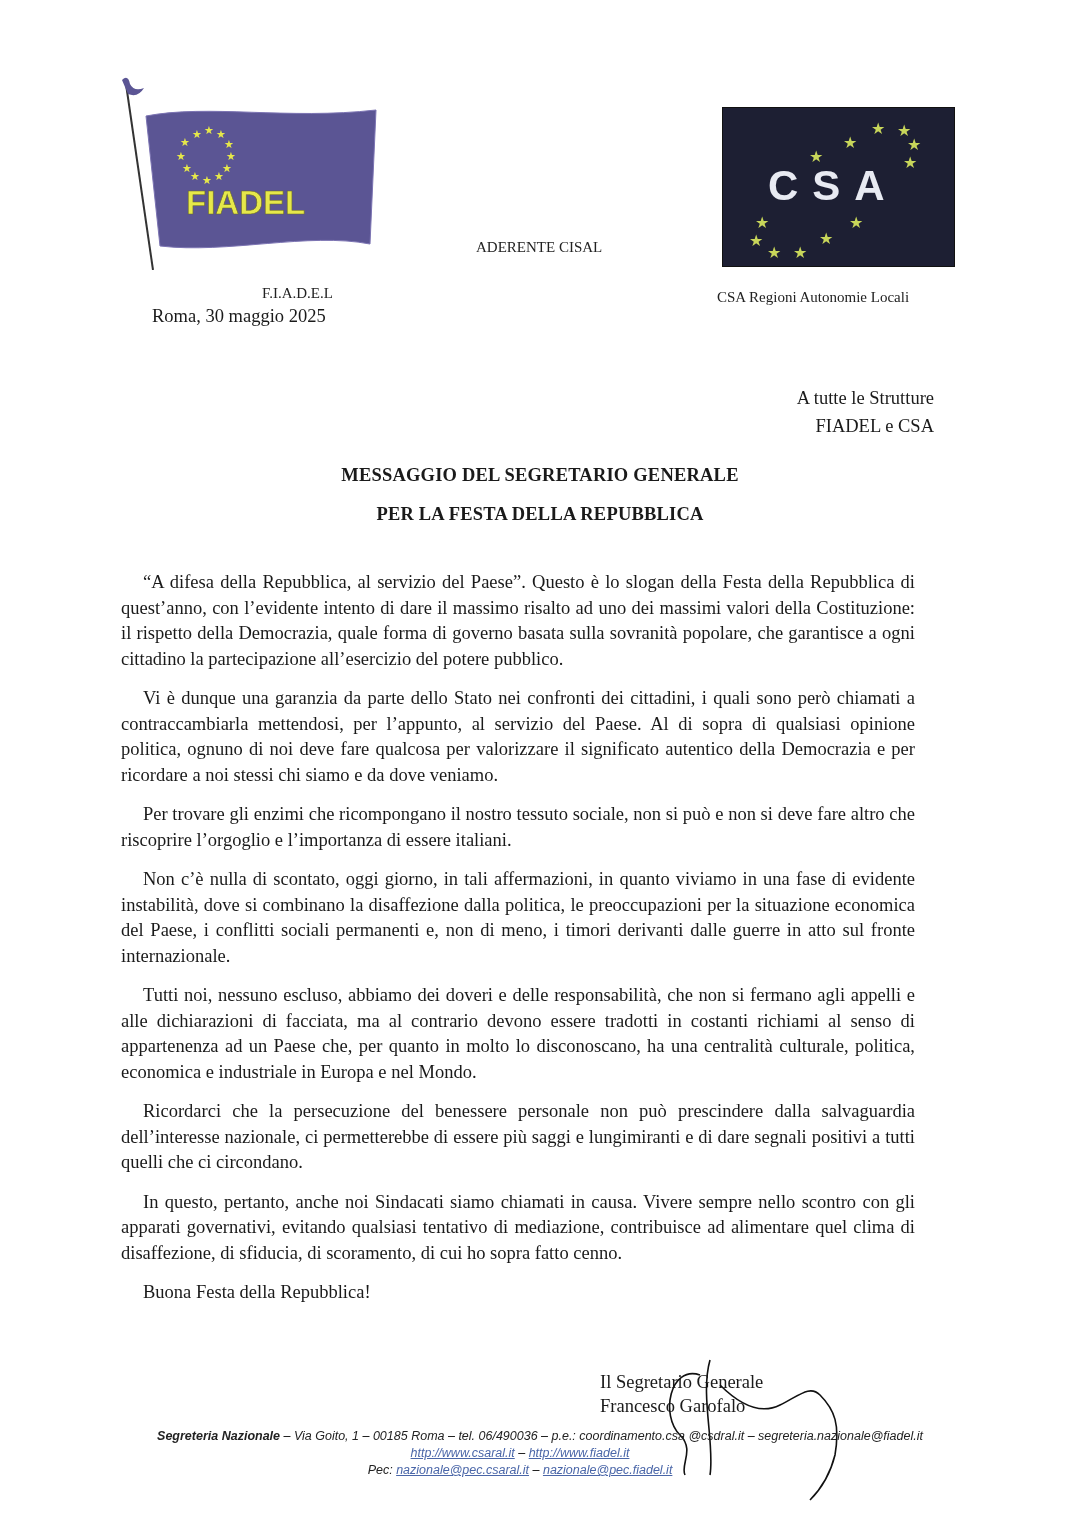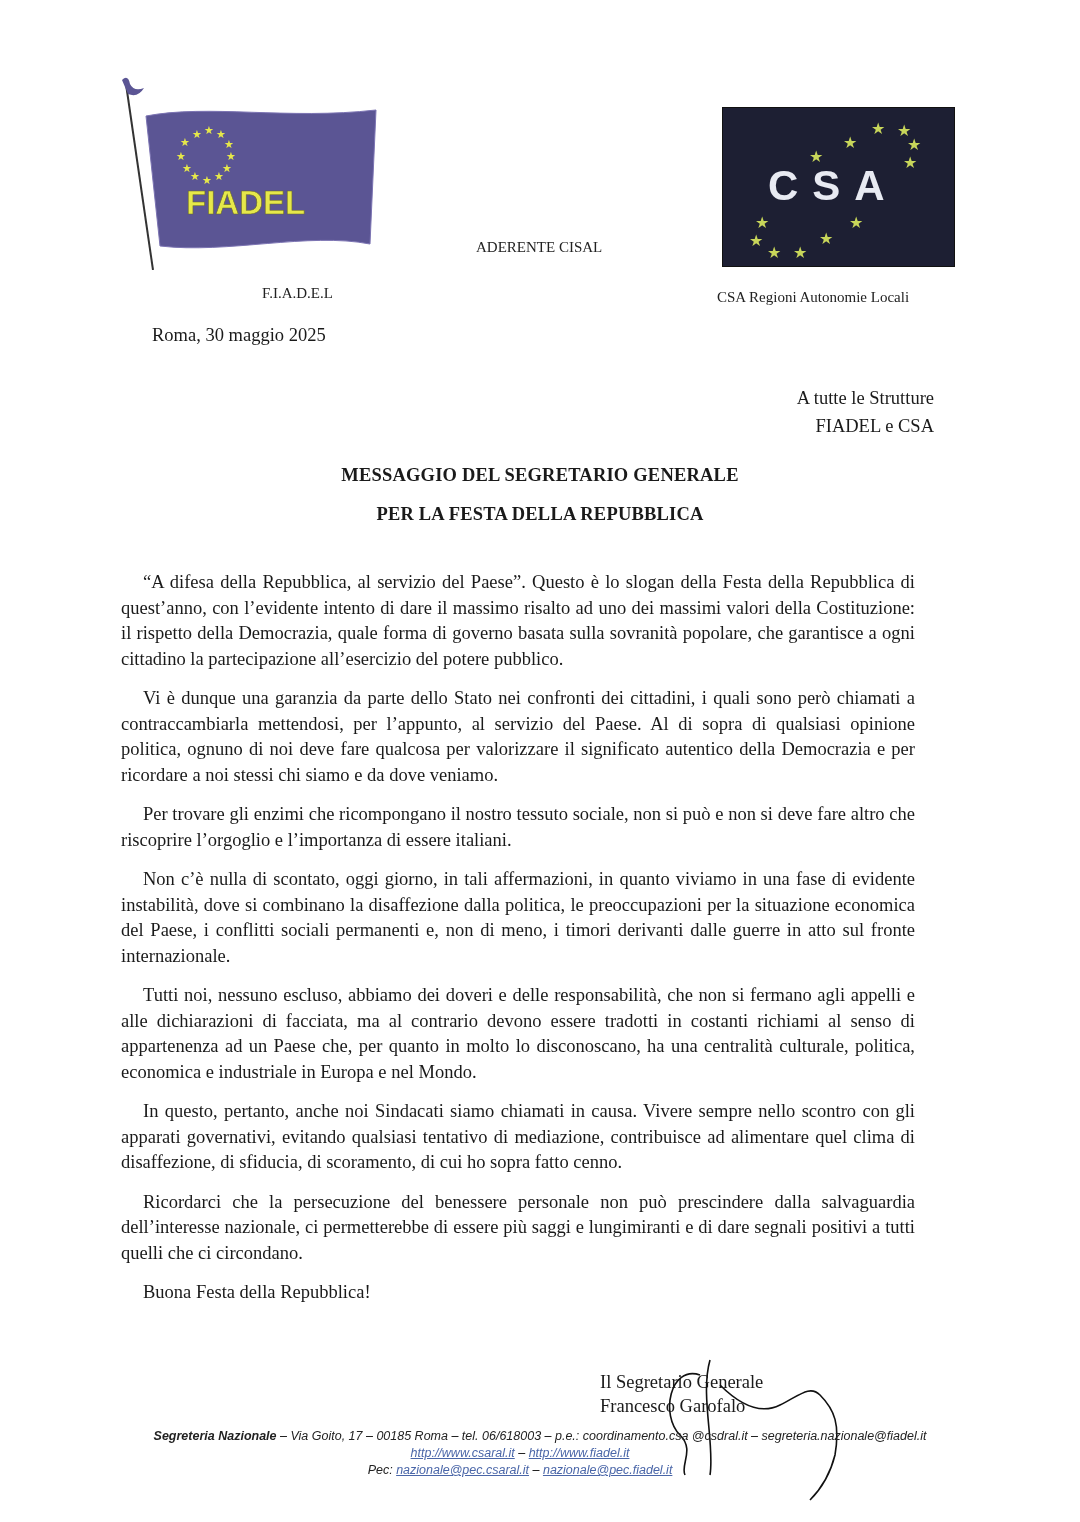--- a/index.html
+++ b/index.html
@@ -63,46 +63,46 @@
         <text x="96" y="136">★</text>
         <text x="126" y="120">★</text>
     </g>
     <text x="45" y="92" fill="#e8eaf2" font-size="42" font-weight="bold" letter-spacing="14" font-family="Liberation Sans, sans-serif">CSA</text>
   </svg>
 </div>
 
 <div class="abs sans small-sans" style="left:262px; top:285px;">F.I.A.D.E.L</div>
 <div class="abs sans small-sans" style="left:717px; top:289px;">CSA Regioni Autonomie Locali</div>
 
-<div class="abs serif-lg" style="left:152px; top:325px;">Roma,  30 maggio 2025</div>
+<div class="abs serif-lg" style="left:152px; top:306px;">Roma,  30 maggio 2025</div>
 
 <div class="abs serif-lg" style="left:700px; width:234px; top:384px; text-align:right; line-height:28px;">
   <div>A tutte le Strutture</div>
   <div>FIADEL e CSA</div>
 </div>
 
 <div class="abs title" style="top:465px;">MESSAGGIO DEL SEGRETARIO GENERALE</div>
 <div class="abs title" style="top:504px;">PER LA FESTA DELLA REPUBBLICA</div>
 
 <div class="abs body" style="top:570px;">
   <p>“A difesa della Repubblica, al servizio del Paese”. Questo è lo slogan  della Festa della Repubblica di quest’anno, con l’evidente intento di dare il massimo risalto ad uno dei massimi valori della Costituzione: il rispetto della Democrazia, quale forma di governo basata sulla sovranità popolare, che garantisce a ogni cittadino la partecipazione all’esercizio del potere pubblico.</p>
   <p>Vi è dunque una garanzia  da parte dello Stato nei confronti dei cittadini, i quali sono però chiamati a contraccambiarla mettendosi, per l’appunto, al servizio del Paese. Al di sopra di qualsiasi opinione politica, ognuno di noi deve fare qualcosa per valorizzare il significato autentico della Democrazia e per ricordare a noi stessi chi siamo e da dove veniamo.</p>
   <p>Per trovare gli enzimi che ricompongano il nostro tessuto sociale, non si può e non si deve fare altro che riscoprire l’orgoglio e l’importanza di essere italiani.</p>
   <p>Non c’è nulla di scontato, oggi giorno, in tali affermazioni, in quanto viviamo in una fase di evidente instabilità, dove si combinano la disaffezione dalla politica, le preoccupazioni per la situazione economica del Paese, i conflitti sociali permanenti e, non di meno, i timori derivanti dalle guerre in atto sul fronte internazionale.</p>
   <p>Tutti noi, nessuno escluso, abbiamo dei doveri e delle responsabilità, che non si fermano agli appelli e alle dichiarazioni di facciata, ma al contrario devono essere tradotti in costanti richiami al senso di appartenenza ad un Paese che, per quanto in molto lo disconoscano, ha una centralità culturale, politica, economica e industriale in Europa e nel Mondo.</p>
+  <p>Ricordarci che la persecuzione del benessere personale non può prescindere dalla salvaguardia dell’interesse nazionale, ci permetterebbe di essere più saggi e lungimiranti e di dare segnali positivi a tutti quelli che ci circondano.</p>
   <p>In questo, pertanto, anche noi Sindacati siamo chiamati in causa. Vivere sempre nello scontro con gli apparati governativi, evitando qualsiasi tentativo di mediazione, contribuisce ad alimentare quel clima di disaffezione, di sfiducia, di scoramento, di cui ho sopra fatto cenno.</p>
-  <p>Ricordarci che la persecuzione del benessere personale non può prescindere dalla salvaguardia dell’interesse nazionale, ci permetterebbe di essere più saggi e lungimiranti e di dare segnali positivi a tutti quelli che ci circondano.</p>
   <p>Buona Festa della Repubblica!</p>
 </div>
 
 <div class="abs sig" style="left:600px; width:242px; top:1370px;">
   <div>Il Segretario Generale</div>
   <div>Francesco Garofalo</div>
 </div>
 <svg class="abs" style="left:640px; top:1355px;" width="220" height="150">
   <path d="M60 20 C30 10 20 60 40 80 C55 95 40 110 45 120 M70 5 C60 40 75 90 70 120 M80 30 C100 50 120 60 140 50 C160 40 170 30 180 40 C195 55 200 70 195 100 C190 120 180 135 170 145" fill="none" stroke="#111" stroke-width="1.6"></path>
 </svg>
 
 <div class="abs footer" style="left:90px; width:900px; top:1428px; text-align:center; line-height:17px;">
-  <div><b>Segreteria Nazionale</b><span> – Via Goito, 17 – 00185 Roma – tel. 06/618003 – p.e.: coordinamento.csa @csdral.it – segreteria.nazionale@fiadel.it</span></div>
+  <div><b>Segreteria Nazionale</b><span> – Via Goito, 1 – 00185 Roma – tel. 06/490036 – p.e.: coordinamento.csa @csdral.it – segreteria.nazionale@fiadel.it</span></div>
   <div style="margin-left:-40px;"><a>http://www.csaral.it</a><span> – </span><a>http://www.fiadel.it</a></div>
   <div style="margin-left:-40px;"><span>Pec: </span><a>nazionale@pec.csaral.it</a><span> – </span><a>nazionale@pec.fiadel.it</a></div>
 </div>
 
 </body></html>

